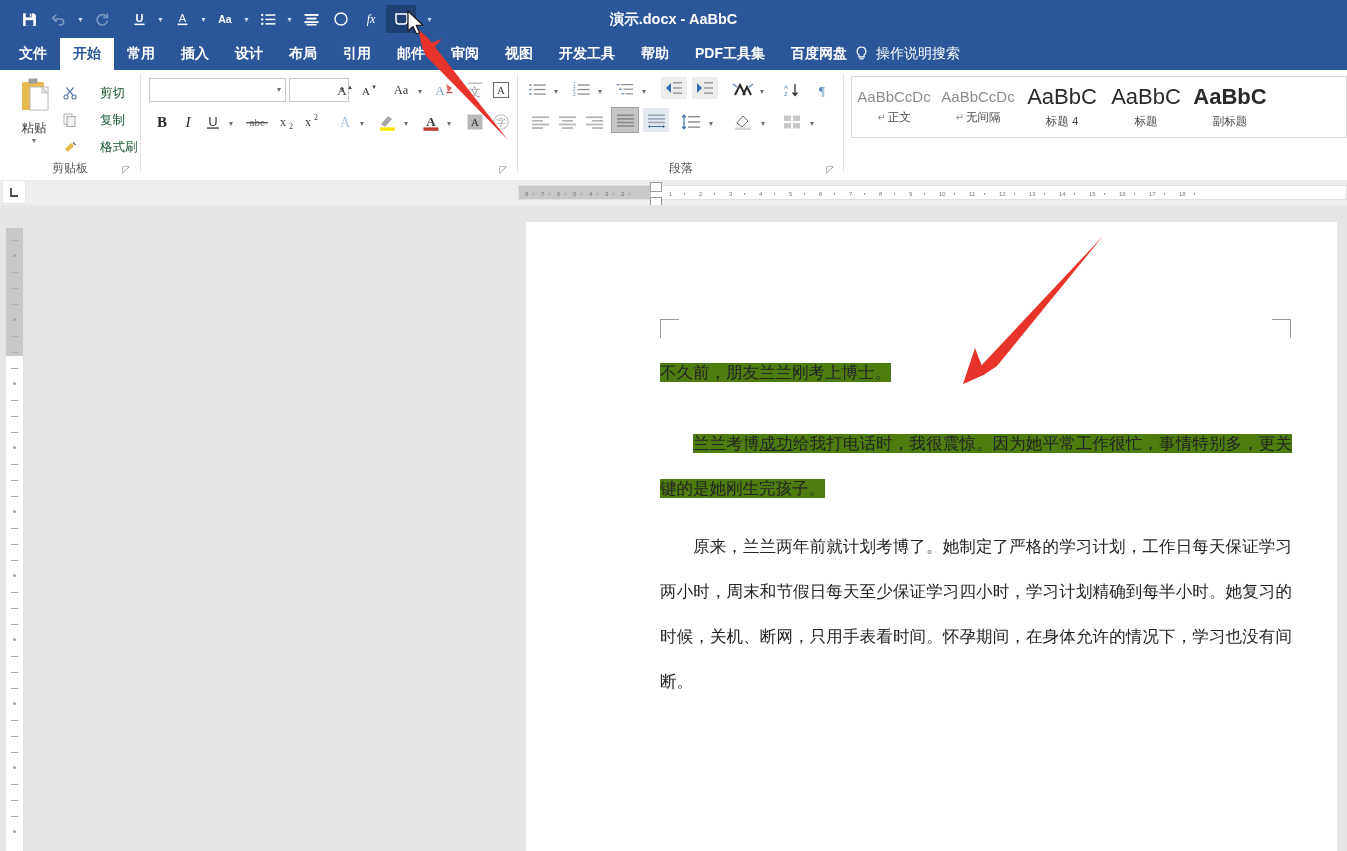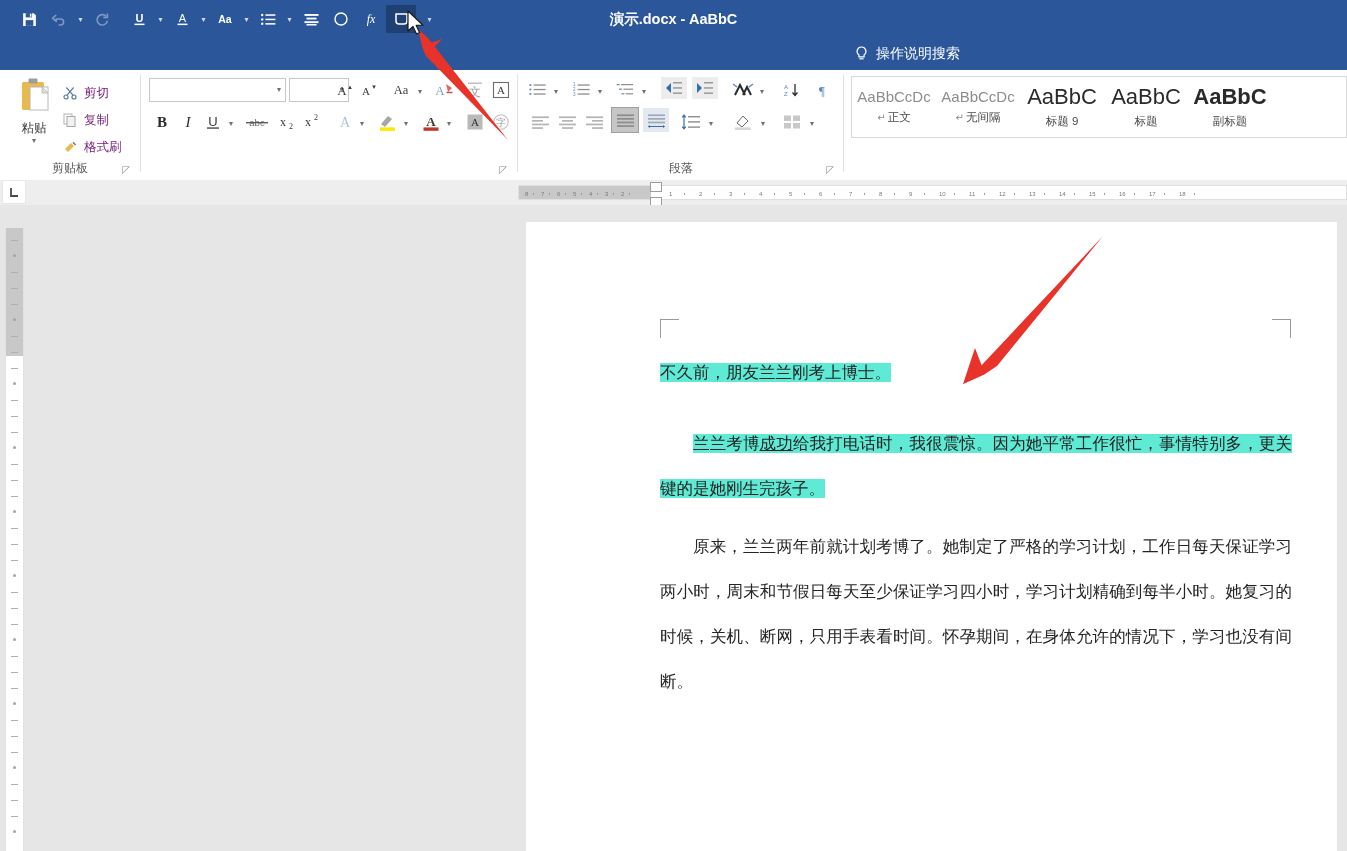--- a/index.html
+++ b/index.html
@@ -72,22 +72,22 @@
 
   
   .g-clip{left:0;width:140px;}
   .paste{
     position:absolute;left:12px;top:6px;width:44px;text-align:center;
   }
   .paste-ico{width:40px;height:44px;margin:0 auto;position:relative;}
   .paste-lbl{font-size:12.5px;color:#3b3b3b;margin-top:0px;}
   .paste-caret{font-size:8px;color:#6b6b6b;line-height:8px;}
   .clipitem{
-    position:absolute;left:62px;display:flex;align-items:center;gap:6px;
-    font-size:12.5px;color:#701a75;height:22px;
+    position:absolute;left:62px;display:flex;align-items:center;gap:22px;
+    font-size:12.5px;color:#14532d;height:22px;
   }
   .clipitem .ci{width:16px;height:16px;display:flex;align-items:center;justify-content:center;}
 
   
   .g-font{left:141px;width:376px;}
   .fontbox{
     position:absolute;border:1px solid #c7c7c7;background:#fff;height:22px;
     top:8px;display:flex;align-items:center;
   }
   .fontbox .fcaret{
@@ -169,21 +169,21 @@
   .mm-tr{left:746px;top:97px;border-right:1px solid #9a9a9a;border-top:1px solid #9a9a9a;}
 
   .doctext{
     position:absolute;left:134px;top:128px;width:632px;
     font-family:"DejaVu Sans","Liberation Sans",sans-serif;
     font-size:16.5px;color:#242424;
   }
   .para{margin:0 0 0 0;line-height:45px;text-align:justify;}
   .para.ind{text-indent:2em;}
   .gap{height:13px;}
-  .hl{background:#5eead4;}
+  .hl{background:#4d7c0f;}
   .ul{text-decoration:underline;}
 
   
   .arrow{position:absolute;pointer-events:none;}
   .cursor{position:absolute;left:406px;top:10px;width:22px;height:26px;pointer-events:none;}
 </style>
 </head>
 <body>
 
 <div class="app">
@@ -265,20 +265,36 @@
             <path d="M3 3 h11 v7 a3 3 0 0 1 -3 3 h-5 a3 3 0 0 1 -3 -3 z" fill="none" stroke="#ffffff" stroke-width="1.5"></path>
           </svg>
       </div>
       <div class="qat-sep"></div>
       <div class="qat-caret" style="height:38px;align-items:center;padding-bottom:0;color:#c6d4e9;">▾</div>
     </div>
     <div class="title-text">演示.docx  -  AaBbC</div>
   </div>
 
   <div class="tabbar">
+    <div class="tabs" id="tabs-host">
+        <div class="tab">文件</div>
+        <div class="tab sel">开始</div>
+        <div class="tab">常用</div>
+        <div class="tab">插入</div>
+        <div class="tab">设计</div>
+        <div class="tab">布局</div>
+        <div class="tab">引用</div>
+        <div class="tab">邮件</div>
+        <div class="tab">审阅</div>
+        <div class="tab">视图</div>
+        <div class="tab">开发工具</div>
+        <div class="tab">帮助</div>
+        <div class="tab">PDF工具集</div>
+        <div class="tab">百度网盘</div>
+      </div>
     <div class="tellme">
       <span class="bulb">
         <svg width="13" height="17" viewBox="0 0 13 17">
             <path d="M6.5 1 a4.3 4.3 0 0 1 2.6 7.8 v2 h-5.2 v-2 A4.3 4.3 0 0 1 6.5 1z" fill="none" stroke="#ffffff" stroke-width="1.2"></path>
             <rect x="4.4" y="12.2" width="4.2" height="1.2" fill="#ffffff"></rect>
           </svg>
       </span>
       <span>操作说明搜索</span>
     </div>
   </div>
@@ -609,21 +625,21 @@
           <div class="styleitem">
             <div class="sprev" style="font-size: 15px; font-weight: normal; color: rgb(141, 141, 141); font-family: &quot;Liberation Sans&quot;, sans-serif;">AaBbCcDc</div>
             <div class="slabel"><span class="pm">↵</span>正文</div>
           </div>
           <div class="styleitem">
             <div class="sprev" style="font-size: 15px; font-weight: normal; color: rgb(141, 141, 141); font-family: &quot;Liberation Sans&quot;, sans-serif;">AaBbCcDc</div>
             <div class="slabel"><span class="pm">↵</span>无间隔</div>
           </div>
           <div class="styleitem">
             <div class="sprev" style="font-size: 22px; font-weight: normal; color: rgb(42, 42, 42); font-family: &quot;Liberation Sans&quot;, sans-serif;">AaBbC</div>
-            <div class="slabel">标题 9</div>
+            <div class="slabel">标题 4</div>
           </div>
           <div class="styleitem">
             <div class="sprev" style="font-size: 22px; font-weight: normal; color: rgb(42, 42, 42); font-family: &quot;Liberation Sans&quot;, sans-serif;">AaBbC</div>
             <div class="slabel">标题</div>
           </div>
           <div class="styleitem">
             <div class="sprev" style="font-size: 22px; font-weight: bold; color: rgb(42, 42, 42); font-family: &quot;Liberation Sans&quot;, sans-serif;">AaBbC</div>
             <div class="slabel">副标题</div>
           </div>
         </div>

